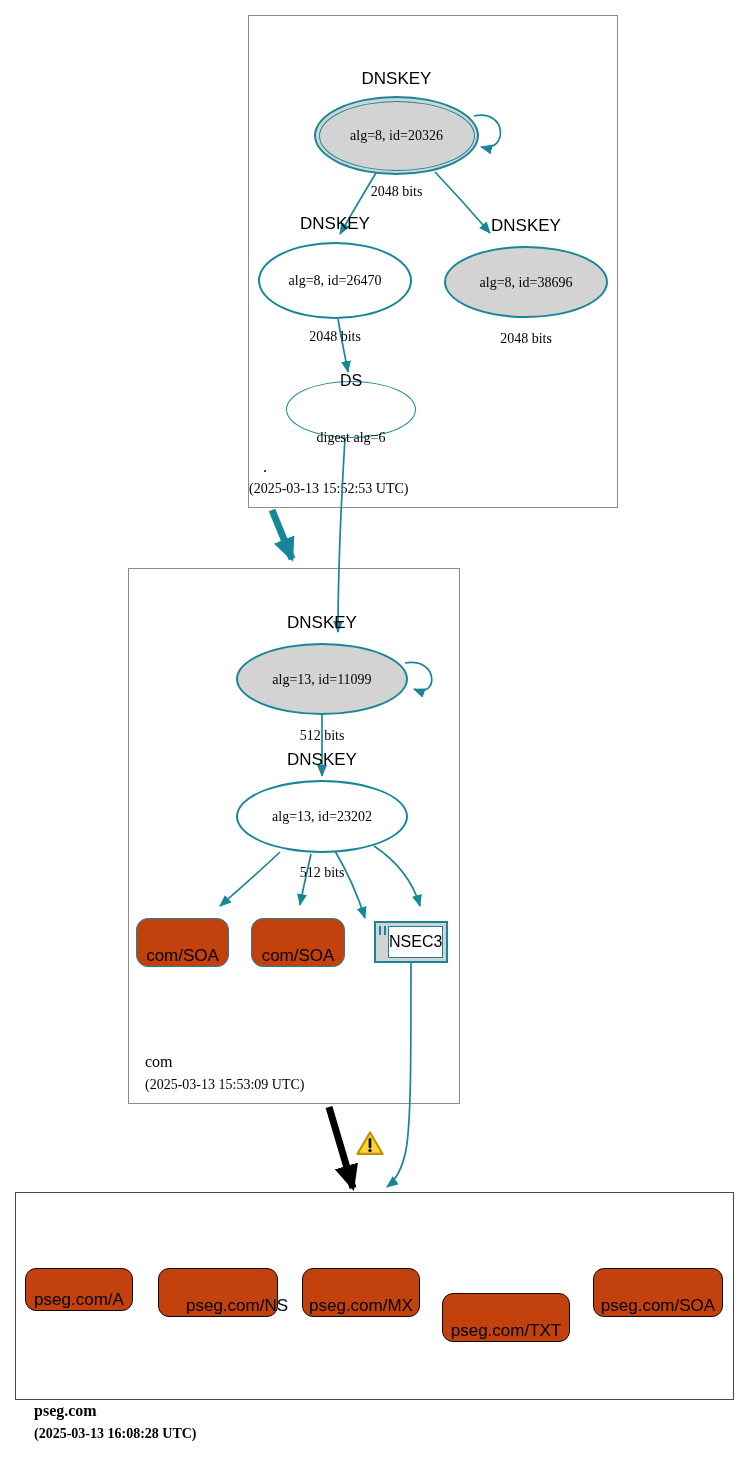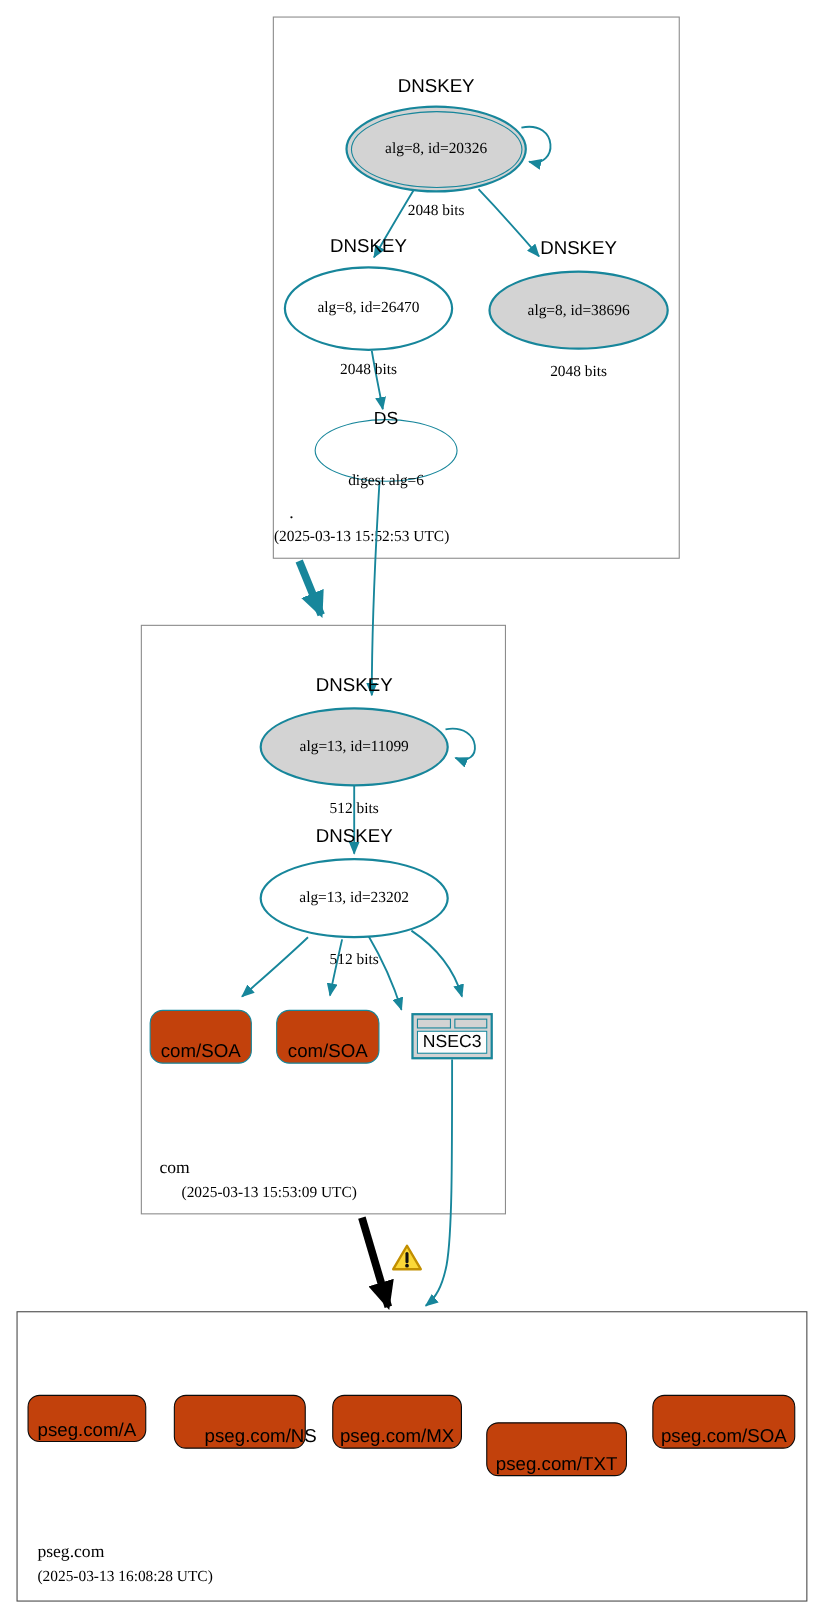--- a/index.html
+++ b/index.html
@@ -24,44 +24,44 @@
   .node-title{font-size:17px;color:#000;line-height:1.05;}
   .node-sub{font-family:"Liberation Serif",serif;font-size:14px;color:#000;line-height:1.15;margin-top:40px;}
 
   .rrset{position:absolute;border:1.8px solid #17869b;border-radius:12px;background:#c2410c;
          display:flex;align-items:flex-end;justify-content:center;font-size:17px;color:#000;
          z-index:2;box-sizing:border-box;white-space:nowrap;}
   .rrset.blackborder{border:1.6px solid #0a0a0a;border-radius:11px;}
 
   
   .nsec3{position:absolute;border:2.6px solid #17869b;background:#d3d3d3;z-index:2;box-sizing:border-box;
-         display:flex;flex-direction:column;gap:2px;padding:3px;}
+         display:flex;flex-direction:row;gap:2px;padding:3px;}
   .nsec3-row{display:flex;gap:3px;height:9px;}
   .nsec3-cell{flex:1;border:1.6px solid #17869b;background:#d3d3d3;box-sizing:border-box;}
   .nsec3-label{flex:1;border:1.6px solid #17869b;background:#fdfdfd;display:flex;align-items:center;justify-content:center;
                font-size:16px;color:#000;box-sizing:border-box;}
 
   .warning{position:absolute;z-index:3;}
 </style>
 </head>
 <body>
 
 <div class="canvas">
 
   <div class="zone-box" style="left:248px;top:15px;width:370px;height:493px;">
     <div class="zone-label" style="left:14px;top:442px;">.</div>
     <div class="zone-ts" style="left:0;top:465px;">(2025-03-13 15:52:53 UTC)</div>
   </div>
 
   <div class="zone-box" style="left:128px;top:568px;width:332px;height:536px;">
     <div class="zone-label" style="left:16px;top:484px;">com</div>
-    <div class="zone-ts" style="left:16px;top:508px;margin-left:20px;">(2025-03-13 15:53:09 UTC)</div>
+    <div class="zone-ts" style="left:16px;top:508px;">(2025-03-13 15:53:09 UTC)</div>
   </div>
 
-  <div class="zone-box dark" style="left:15px;top:1192px;width:719px;height:264px;">
+  <div class="zone-box dark" style="left:15px;top:1192px;width:719px;height:208px;font-weight:bold;">
     <div class="zone-label" style="left:18px;top:209px;">pseg.com</div>
     <div class="zone-ts" style="left:18px;top:233px;text-align:right;">(2025-03-13 16:08:28 UTC)</div>
   </div>
 
   <svg class="edges" width="749" height="1473" viewBox="0 0 749 1473">
     <defs>
       <marker id="mt" markerUnits="userSpaceOnUse" markerWidth="12" markerHeight="10" viewBox="0 0 12 10" refX="11" refY="5" orient="auto">
         <path d="M0,0 L12,5 L0,10 Z" fill="#17869b"></path>
       </marker>
       <marker id="mT" markerUnits="userSpaceOnUse" markerWidth="24" markerHeight="22" viewBox="0 0 24 22" refX="21" refY="11" orient="auto">

